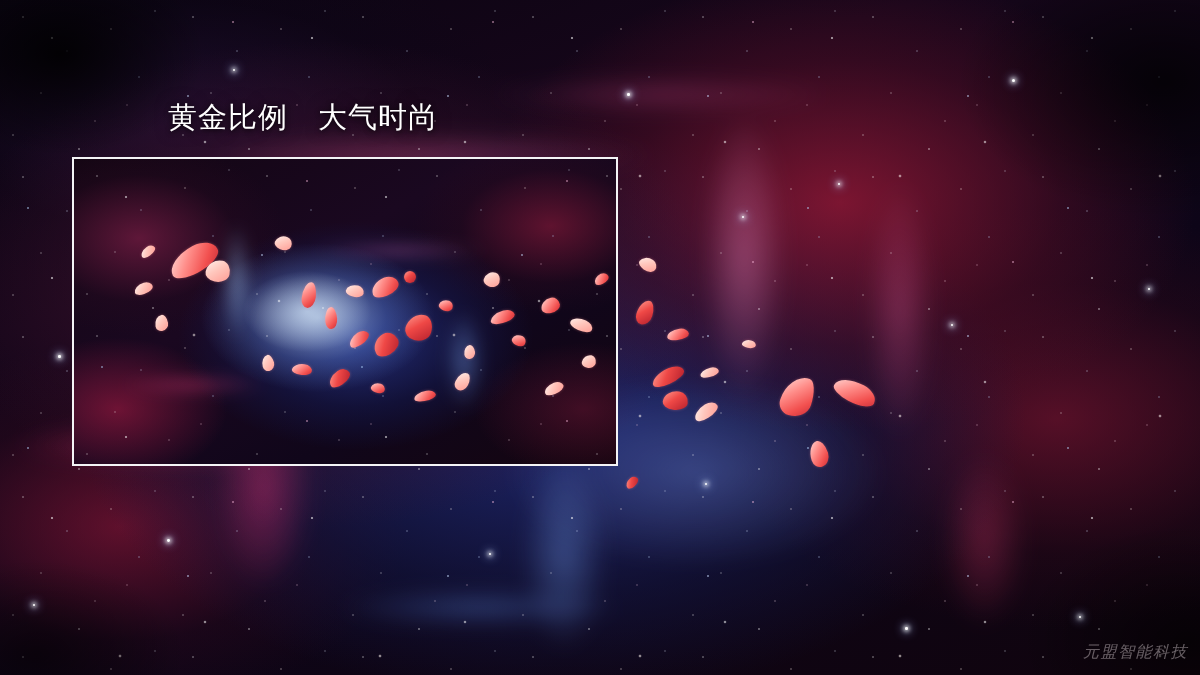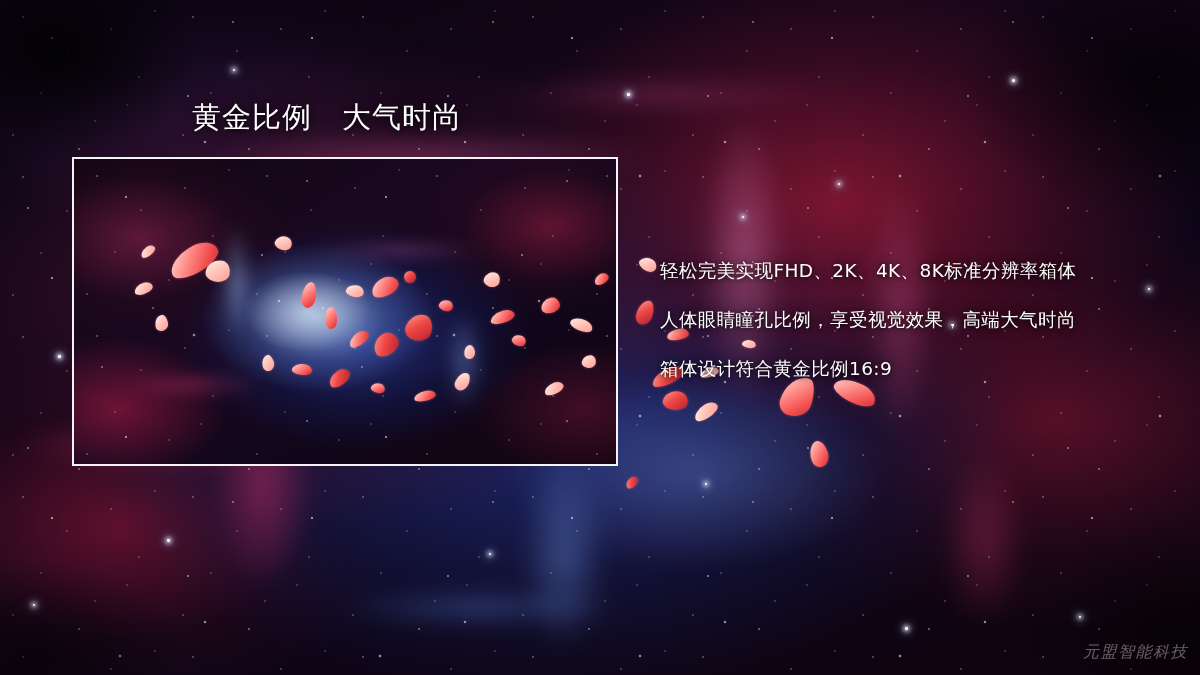--- a/index.html
+++ b/index.html
@@ -110,21 +110,21 @@
 
   
   .petal{position:absolute;border-radius:60% 40% 55% 45% / 65% 55% 45% 35%;
     background:linear-gradient(135deg,#ffe0dd 0%,#ff8e8a 38%,#f2504f 72%,#c62c37 100%);
     box-shadow:0 0 3px rgba(255,140,150,.35);}
   .petal.pale{background:linear-gradient(135deg,#fff3ef 0%,#ffc7bd 45%,#ff9a92 100%);}
   .petal.deep{background:linear-gradient(135deg,#ff9e93 0%,#ef4846 45%,#b41f2c 100%);}
 
   
   #headline{
-    position:absolute;left:192px;top:101px;
+    position:absolute;left:168px;top:101px;
     font-size:29px;line-height:1.15;color:#ffffff;letter-spacing:1px;
     font-family:"DejaVu Sans","Liberation Sans",sans-serif;
     text-shadow:0 1px 5px rgba(0,0,0,.75),0 0 16px rgba(0,0,0,.5);
     white-space:pre;
   }
   #body-copy{
     position:absolute;left:660px;top:258px;width:520px;
     font-size:18.5px;color:#ffffff;
     font-family:"DejaVu Sans","Liberation Sans",sans-serif;
     text-shadow:0 1px 4px rgba(0,0,0,.8),0 0 12px rgba(0,0,0,.55);
@@ -219,21 +219,16 @@
       <span class="petal" style="left:340px;top:232px;width:22px;height:10px;transform:rotate(-10deg);"></span>
       <span class="petal pale" style="left:382px;top:213px;width:13px;height:19px;transform:rotate(26deg);"></span>
       <span class="petal pale" style="left:470px;top:224px;width:20px;height:11px;transform:rotate(-22deg);"></span>
       <span class="petal pale" style="left:508px;top:196px;width:14px;height:13px;transform:rotate(10deg);"></span>
       <span class="petal pale" style="left:390px;top:186px;width:11px;height:14px;transform:rotate(-8deg);"></span>
     </div>
   </div>
 
   <div id="headline">黄金比例　大气时尚</div>
 
-  <div id="body-copy">
-    <div class="line">轻松完美实现FHD、2K、4K、8K标准分辨率箱体</div>
-    <div class="line">人体眼睛瞳孔比例，享受视觉效果，高端大气时尚</div>
-    <div class="line">箱体设计符合黄金比例16:9</div>
-  </div>
 
   <div id="watermark">元盟智能科技</div>
 
 </div>
 
 </body></html>

